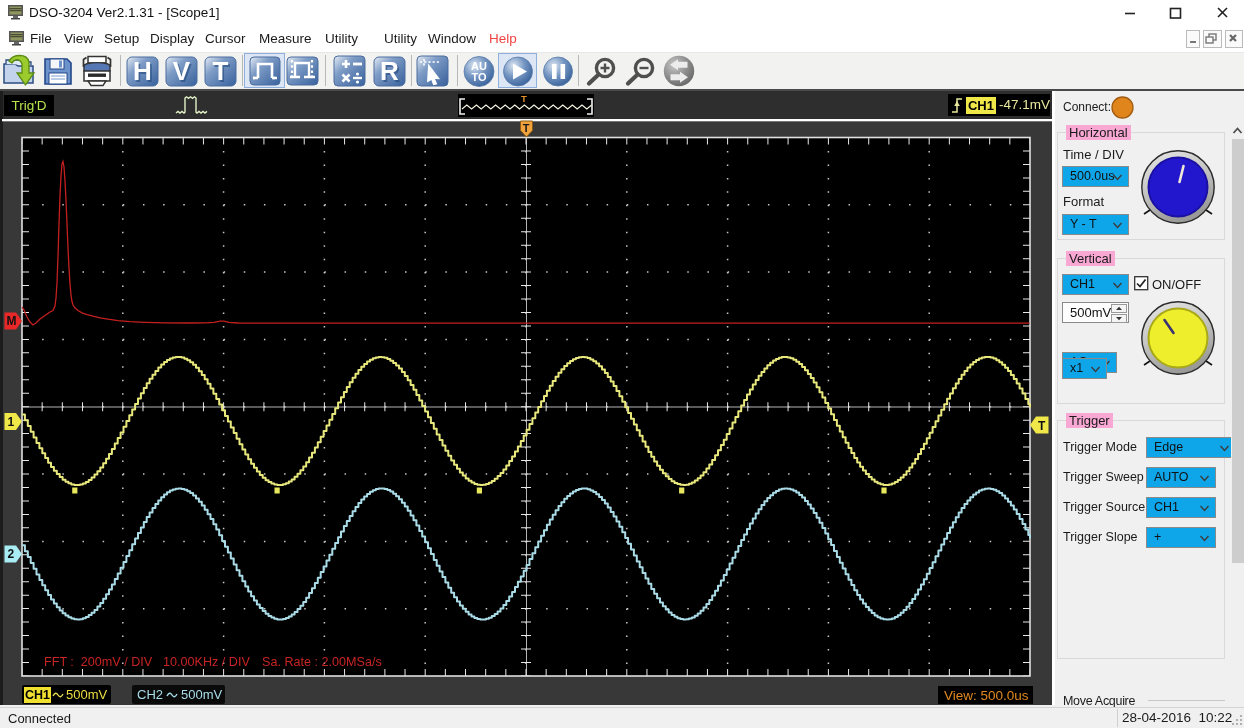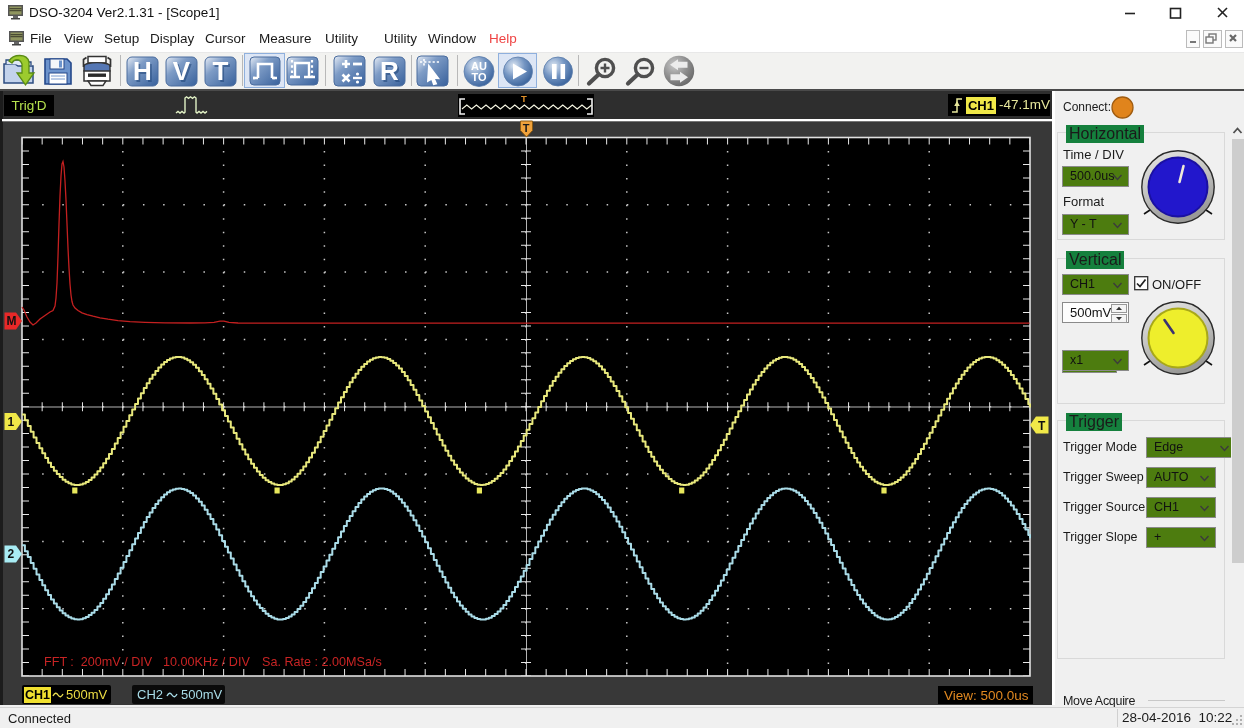--- a/index.html
+++ b/index.html
@@ -1,21 +1,21 @@
 <!DOCTYPE html>
 <html><head><meta charset="utf-8">
 <style>
 *{margin:0;padding:0;box-sizing:border-box}
 html,body{width:1244px;height:728px;overflow:hidden;font-family:"Liberation Sans",sans-serif;background:#f0f0f0}
 .abs{position:absolute}
 .lbl{position:absolute;font-size:13px;color:#1a1a1a;white-space:nowrap}
-.combo{position:absolute;height:21px;background:#4d7c0f;border:1px solid #8a8a8a;font-size:12.5px;color:#111;line-height:19px;padding-left:7px}
+.combo{position:absolute;height:21px;background:#0ea5e9;border:1px solid #8a8a8a;font-size:12.5px;color:#111;line-height:19px;padding-left:7px}
 .combo .chev{position:absolute;right:5px;top:3px;font-size:11px;color:#444}
 .gbox{position:absolute;border:1px solid #d9d9d9}
-.glab{position:absolute;font-size:16px;color:#1a1a1a;background:#15803d;padding:0 3px;white-space:nowrap}
+.glab{position:absolute;font-size:13px;color:#1a1a1a;background:#f9a8d4;padding:0 3px;white-space:nowrap}
 </style></head>
 <body>
 
 <div class="abs" style="left:0;top:0;width:1244px;height:26px;background:#ffffff">
  <svg class="abs" style="left:7px;top:4px" width="17" height="17" viewBox="0 0 17 17">
   <rect x="1" y="1" width="15" height="11" fill="#555"></rect>
       <rect x="2.5" y="2.5" width="12" height="8" fill="#8f955f"></rect>
   <rect x="2.5" y="4.2" width="12" height="1" fill="#3a3a2a"></rect>
       <rect x="2.5" y="6.2" width="12" height="1" fill="#3a3a2a"></rect>
   <rect x="6" y="12" width="5" height="2" fill="#666"></rect>
@@ -316,21 +316,21 @@
 <div class="abs" style="left:1062px;top:302px;width:67px;height:21px;background:#fdfdfd;border:1px solid #8a8a8a;font-size:13px;color:#111;line-height:19px;padding-left:7px">500mV</div>
 <div class="abs" style="left:1111px;top:303.5px;width:16px;height:9px;background:#f4f4f4;border:1px solid #999"></div>
 <div class="abs" style="left:1111px;top:313.5px;width:16px;height:9px;background:#f4f4f4;border:1px solid #999"></div>
 <svg class="abs" style="left:1111px;top:303.5px" width="16" height="19" viewBox="0 0 16 19">
 <path d="M5 6 L8 2.8 L11 6 Z" fill="#333"></path>
     <path d="M5 13 L8 16.2 L11 13 Z" fill="#333"></path>
   </svg>
 <div class="combo" style="left:1062px;top:352px;width:55px">AC<svg class="chev" width="11" height="14" viewBox="0 0 11 14">
       <path d="M1.5 5 L5.5 9.5 L9.5 5" fill="none" stroke="#3c3c3c" stroke-width="1.4"></path>
     </svg></div>
-<div class="combo" style="left:1062px;top:350px;width:67px">x1<svg class="chev" width="11" height="14" viewBox="0 0 11 14">
+<div class="combo" style="left:1062px;top:358px;width:45px">x1<svg class="chev" width="11" height="14" viewBox="0 0 11 14">
       <path d="M1.5 5 L5.5 9.5 L9.5 5" fill="none" stroke="#3c3c3c" stroke-width="1.4"></path>
     </svg></div>
 <svg class="abs" style="left:1138px;top:298px" width="80" height="80" viewBox="0 0 80 80">
     <defs>
       <linearGradient id="kg" x1="0" y1="0" x2="0.4" y2="1">
         <stop offset="0" stop-color="#e8e8e6"></stop>
         <stop offset="0.5" stop-color="#c6c6c4"></stop>
         <stop offset="1" stop-color="#9a9a98"></stop>
       </linearGradient>
     </defs>

